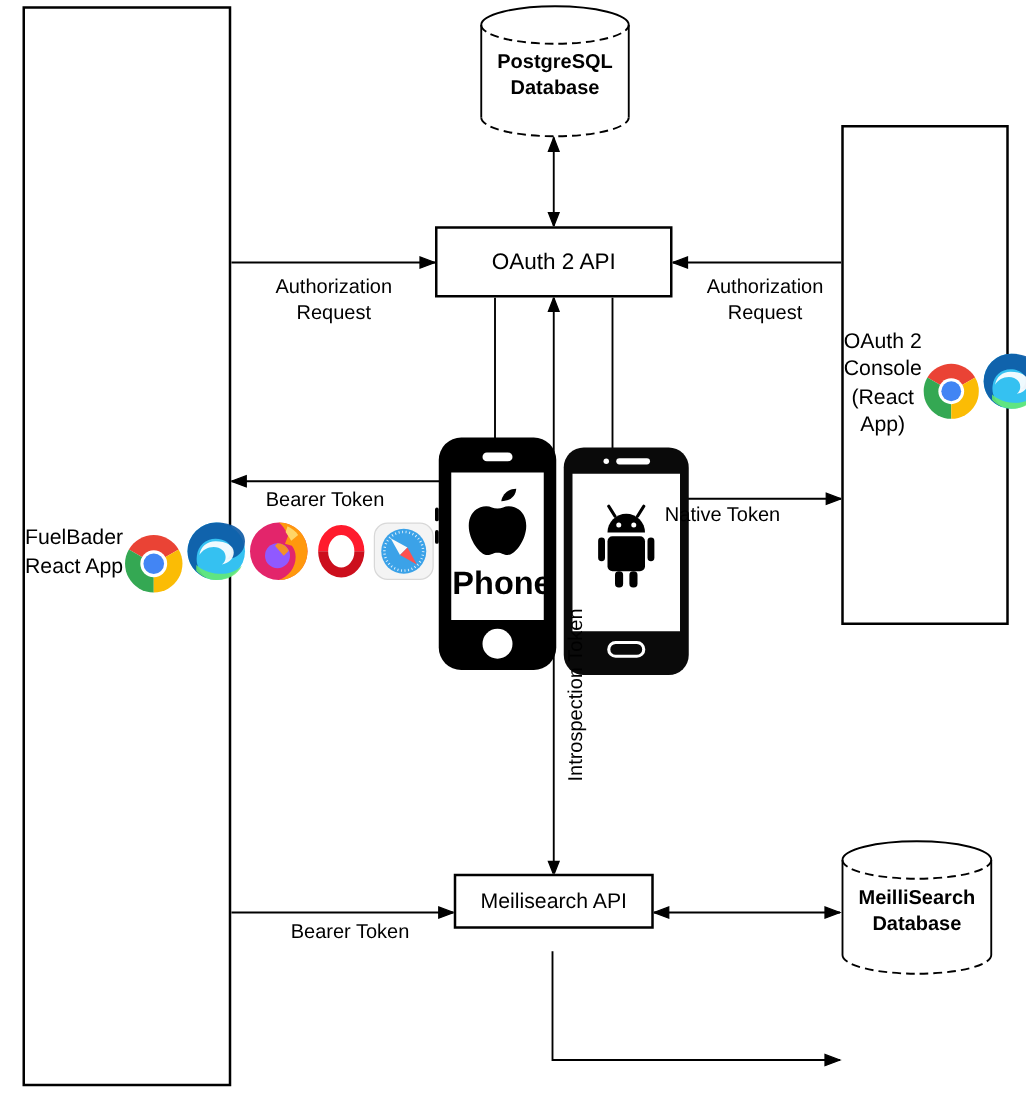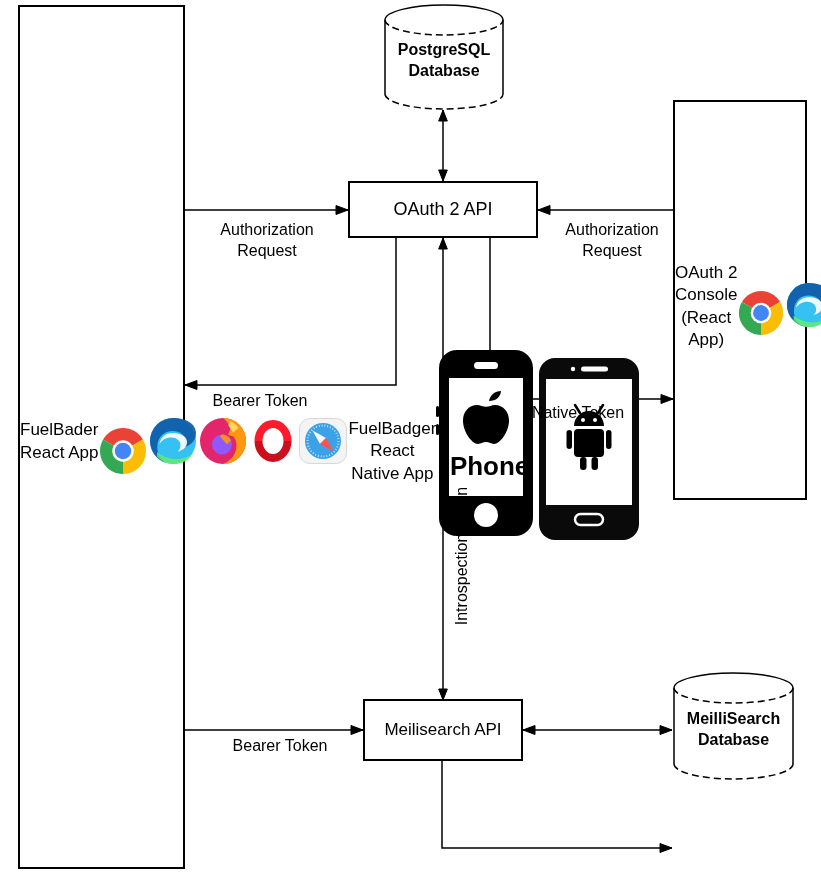--- a/index.html
+++ b/index.html
@@ -91,22 +91,20 @@
     <div class="icon">
       <svg viewBox="0 0 100 100" width="50" height="50">
         <rect x="3" y="5" width="94" height="90" rx="21" fill="#F4F4F4" stroke="#D8D8D8" stroke-width="2"></rect>
         <circle cx="50" cy="50" r="36" fill="#3BA2E8"></circle>
         <circle cx="50" cy="50" r="31" fill="none" stroke="#fff" stroke-width="4" stroke-dasharray="1.5 4.2" opacity="0.85"></circle>
         <polygon points="29,29 56,44 44,56" fill="#FAFAFA"></polygon>
         <polygon points="71,71 44,56 56,44" fill="#FF5150"></polygon>
       </svg>
     </div>
 
-    <div class="panel-title" style="margin-top:29px;">FuelBadger React
-Native App</div>
 
     <div class="icon" style="margin-top:12px;text-decoration:underline;">
       <svg viewBox="0 0 100 190" width="100" height="190">
         <rect x="3" y="2" width="94" height="186" rx="18" fill="#000"></rect>
         <rect x="0" y="58" width="3" height="11" rx="1.5" fill="#000"></rect>
         <rect x="0" y="76" width="3" height="11" rx="1.5" fill="#000"></rect>
         <rect x="38" y="14" width="24" height="7" rx="3.5" fill="#fff"></rect>
         <rect x="13" y="30" width="74" height="118" fill="#fff"></rect>
         <g fill="#000">
           <path d="M53 53c1-6 6-10 12-10-.5 6-5 10-12 10z"></path>
@@ -198,21 +196,21 @@
       <svg viewBox="0 0 100 100" width="48" height="48">
         <rect x="3" y="5" width="94" height="90" rx="21" fill="#F4F4F4" stroke="#D8D8D8" stroke-width="2"></rect>
         <circle cx="50" cy="50" r="36" fill="#3BA2E8"></circle>
         <circle cx="50" cy="50" r="31" fill="none" stroke="#fff" stroke-width="4" stroke-dasharray="1.5 4.2" opacity="0.85"></circle>
         <polygon points="29,29 56,44 44,56" fill="#FAFAFA"></polygon>
         <polygon points="71,71 44,56 56,44" fill="#FF5150"></polygon>
       </svg>
     </div>
   </div>
 
-  <div class="node api-box" style="left:363px; top:699px; width:160px; height:62px; font-size:17px;">
+  <div class="node api-box" style="left:363px; top:699px; width:160px; height:44px; font-size:17px;">
     <span>Meilisearch API</span>
   </div>
 
   <div class="cyl" style="left:672px; top:671px; width:123px; height:110px;">
     <svg width="123" height="110" viewBox="0 0 123 110">
       <g stroke="#000" stroke-width="1.5" fill="#fff">
         <path d="M2 17 A59.5 15 0 0 1 121 17"></path>
         <path d="M2 17 A59.5 15 0 0 0 121 17" stroke-dasharray="7 4" fill="none"></path>
         <path d="M2 17 V93 M121 17 V93" fill="none"></path>
         <path d="M2 93 A59.5 15 0 0 0 121 93" stroke-dasharray="7 4" fill="none"></path>

